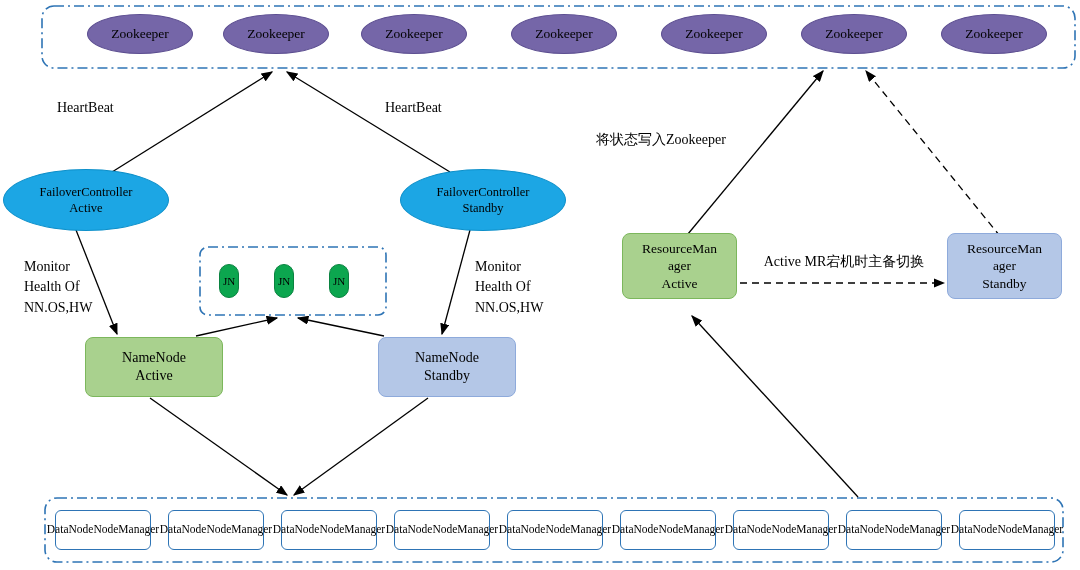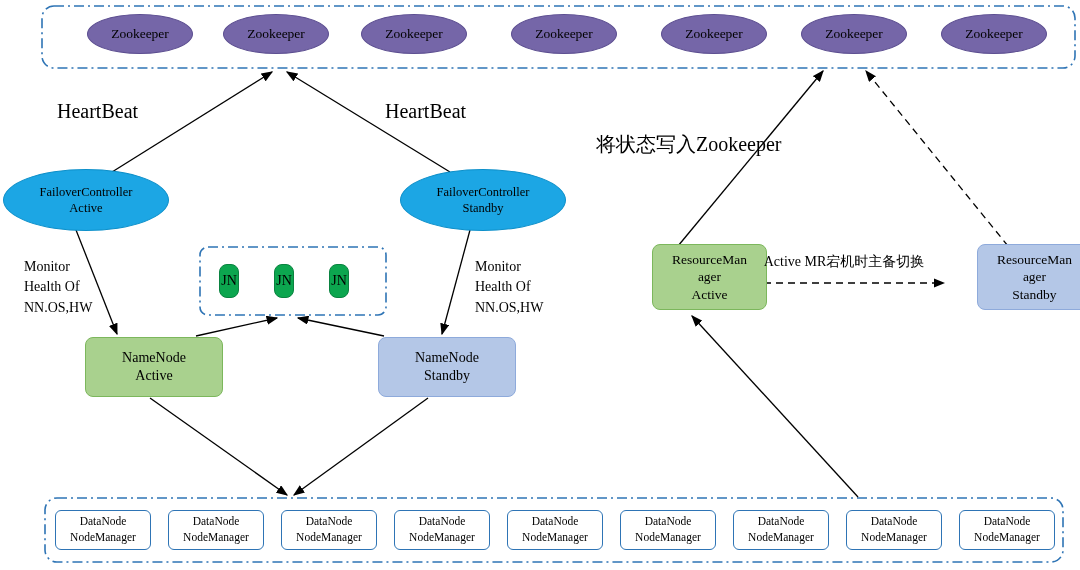--- a/index.html
+++ b/index.html
@@ -17,31 +17,31 @@
   .zk { width:106px; height:40px; top:14px; background:#7566A8; border:1px solid #5D4F91;
         font-size:13.5px; }
   .fc { width:166px; height:62px; top:169px; background:#1CA6E4; border:1px solid #0D8FC9;
         font-size:12.5px; flex-direction:column; line-height:1.3; }
 
   .box { position:absolute; display:flex; flex-direction:column; align-items:center;
          justify-content:center; border-radius:8px; text-align:center; line-height:1.3; }
   .green { background:#A9D18E; border:1px solid #7CB75C; }
   .blue  { background:#B4C7E7; border:1px solid #8EAADB; }
   .nn { width:138px; height:60px; top:337px; font-size:14px; }
-  .rm { width:115px; height:66px; top:244px; font-size:13.5px;margin-left:30px; }
+  .rm { width:115px; height:66px; top:233px; font-size:13.5px; }
 
   .jn { position:absolute; width:20px; height:34px; top:264px; background:#0CA64F;
-        border:1px solid #0A8340; border-radius:8px; display:flex; align-items:center;
-        justify-content:center; font-size:14px; }
+        border:1px solid #0A8340; border-radius:15px; display:flex; align-items:center;
+        justify-content:center; font-size:11px; }
 
   .dn { position:absolute; width:96px; height:40px; top:510px; background:#fff;
-        border:1.4px solid #2E74B5; border-radius:6px; display:flex; flex-direction:column;
+        border:1.4px solid #2E74B5; border-radius:6px; display:flex; flex-direction:row;
         align-items:center; justify-content:center; font-size:11.5px; line-height:1.35; }
 
-  .lbl { position:absolute; font-size:20px; }
+  .lbl { position:absolute; font-size:14px; }
   .lbl-heartbeat-left  { left:57px;  top:100px; }
   .lbl-heartbeat-right { left:385px; top:100px; }
   .lbl-jn-title  { left:216px; top:220px; width:160px; text-align:center; }
   .lbl-monitor   { font-size:14px; line-height:1.45; }
   .lbl-monitor-left  { left:24px;  top:257px; }
   .lbl-monitor-right { left:475px; top:257px; }
   .lbl-write-state { left:596px; top:131px; }
   .lbl-mr-failover { left:743px; top:253px; width:202px; text-align:center; font-size:14px; }
 
   

